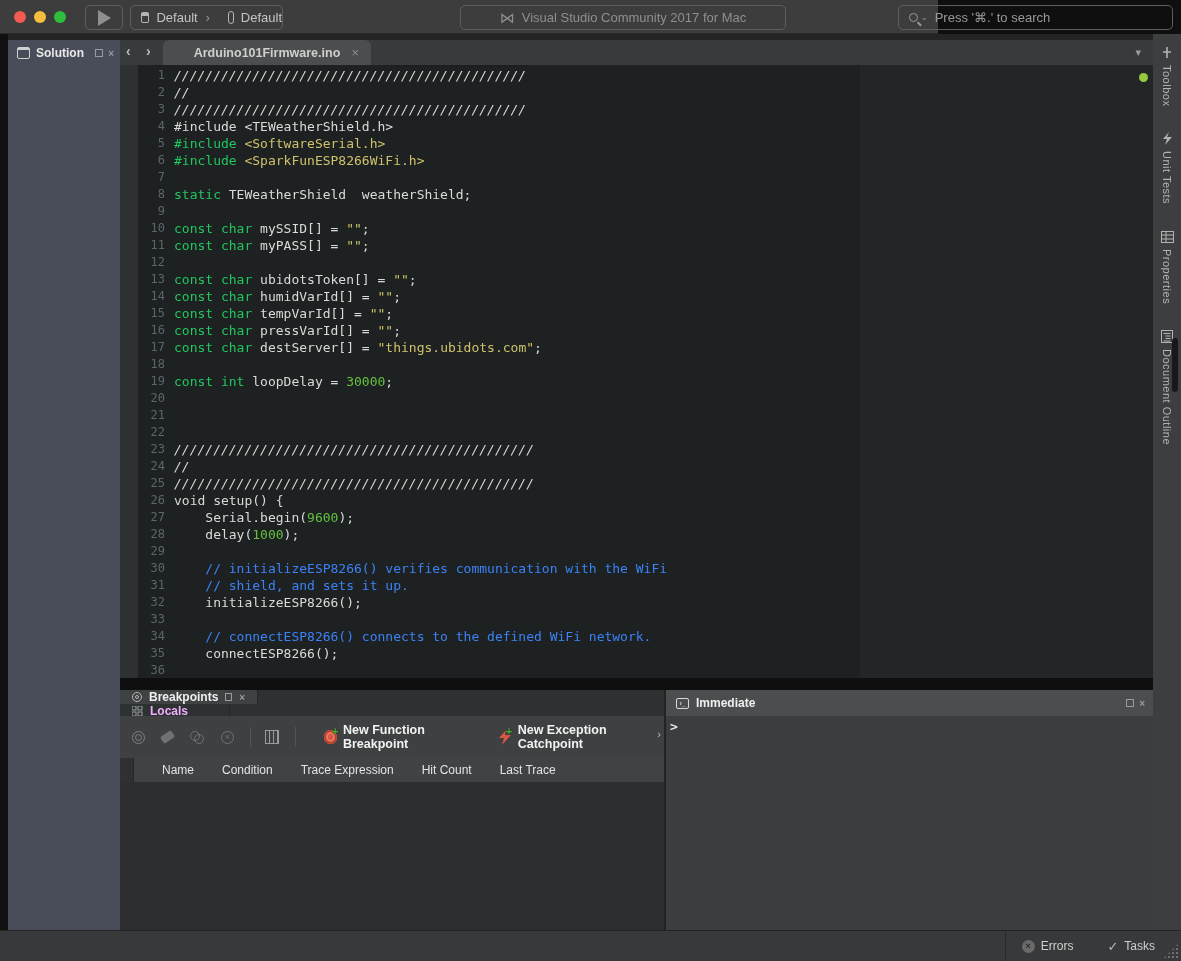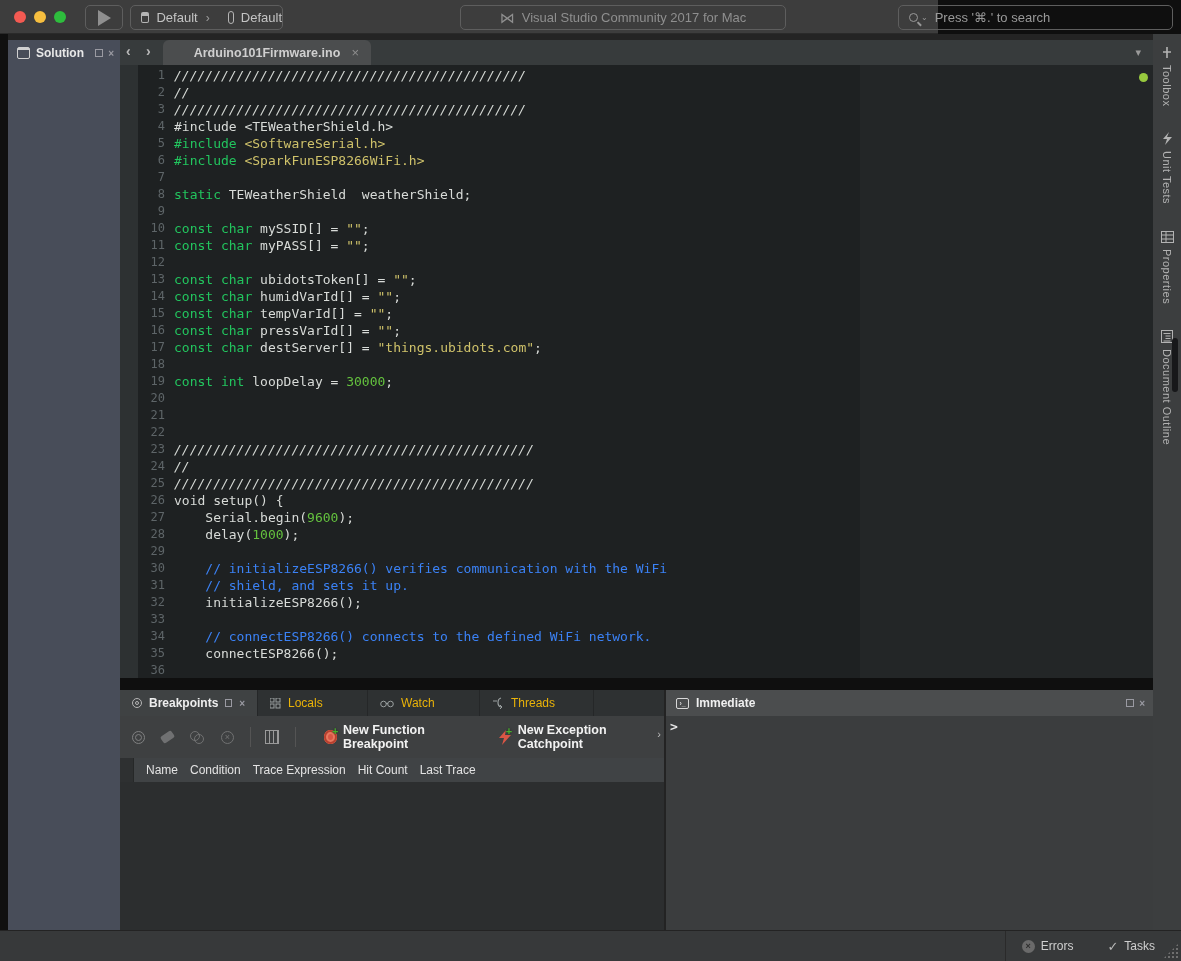--- a/index.html
+++ b/index.html
@@ -61,23 +61,23 @@
   .tok-b { color:#d6dad6; font-style:italic; }
   .tok-c { color:#3b82f6; }
   .tok-k { color:#22c55e; }
   .tok-p { color:#d8dbd8; }
   .tok-s { color:#cfc26a; }
   .tok-n { color:#64c23e; }
   #green-dot { right:5px; top:8px; width:9px; height:9px; border-radius:50%; background:#97c93e; }
 
   
   #bp-panel { left:120px; top:690px; width:544px; height:240px; background:#2c2e2f; }
-  #bp-tabs { display:flex; height:26px; background:#2e3132; }
-  .btab { display:flex; align-items:center; padding:0 12px; font-size:12px; color:#eab308;
-          border-right:1px solid #252728; }
+  #bp-tabs { display:flex; height:26px; background:#2e3132;flex-direction:column; }
+  .btab { display:flex; align-items:center; padding:0 12px; font-size:12px; color:#f0abfc;
+          border-right:1px solid #252728;font-weight:bold; }
   .btab.active { background:#3f4243; color:#eee; font-weight:bold; }
   .btab .ticon { margin-right:7px; display:inline-flex; align-items:center; }
   .rings { width:10px; height:10px; border:1px solid #b5b5b5; border-radius:50%; position:relative; display:inline-block; }
   .rings::after { content:''; position:absolute; inset:2px; border:1px solid #b5b5b5; border-radius:50%; }
   .btab .wctl { margin-left:7px; }
   #bp-toolbar { height:42px; background:#3e4041; display:flex; align-items:center; padding-left:12px; position:relative; }
   .dis { opacity:.55; }
   .tb-ic { margin-right:16px; display:inline-flex; align-items:center; }
   .rings.big { width:13px; height:13px; }
   .eraser { width:13px; height:8px; background:#9a9a9a; border-radius:2px; transform:rotate(-35deg); display:inline-block; }
@@ -90,21 +90,21 @@
   .colico { width:14px; height:14px; border:1px solid #9a9a9a; display:inline-block;
             background:repeating-linear-gradient(90deg, transparent 0 3px, #9a9a9a 3px 4px); }
   .bp-btn { display:flex; align-items:center; color:#f2f2f2; font-size:12.5px; font-weight:bold;
             margin-left:14px; position:relative; }
   .target { width:14px; height:14px; border-radius:50%; background:#d95645; position:relative;
             box-shadow:inset 0 0 0 2px #b8402f, inset 0 0 0 4px #e8785f; margin-right:6px; }
   .bolt { margin-right:6px; position:relative; display:inline-flex; }
   .plus { position:absolute; top:-5px; left:8px; color:#47b02c; font-weight:bold; font-size:11px;
           text-shadow:0 0 2px #222; }
   #bp-ovf { position:absolute; right:3px; top:12px; color:#bbb; font-size:11px; }
-  #bp-cols { height:24px; background:#404345; display:flex; align-items:center; color:#e3e3e3; font-size:12px; }
+  #bp-cols { height:24px; background:#404345; display:flex; align-items:center; color:#e3e3e3; font-size:12px;gap:16px; }
   #bp-cols .c0 { width:14px; height:100%; background:#2e3031; border-right:1px solid #262828; }
   #bp-cols span.col { padding:0 0 0 12px; }
   #bp-body { height:148px; background:#2c2e2f; }
 
   
   #imm-panel { left:666px; top:690px; width:487px; height:240px; background:#3b3d3e; }
   #imm-head { height:26px; background:#4b4d4e; display:flex; align-items:center; padding:0 8px 0 10px;
               color:#f0f0f0; font-size:12px; font-weight:bold; }
   .con-ico { width:13px; height:11px; border:1.5px solid #d8d8d8; border-radius:2px; margin-right:7px;
              display:inline-flex; align-items:center; justify-content:center;

